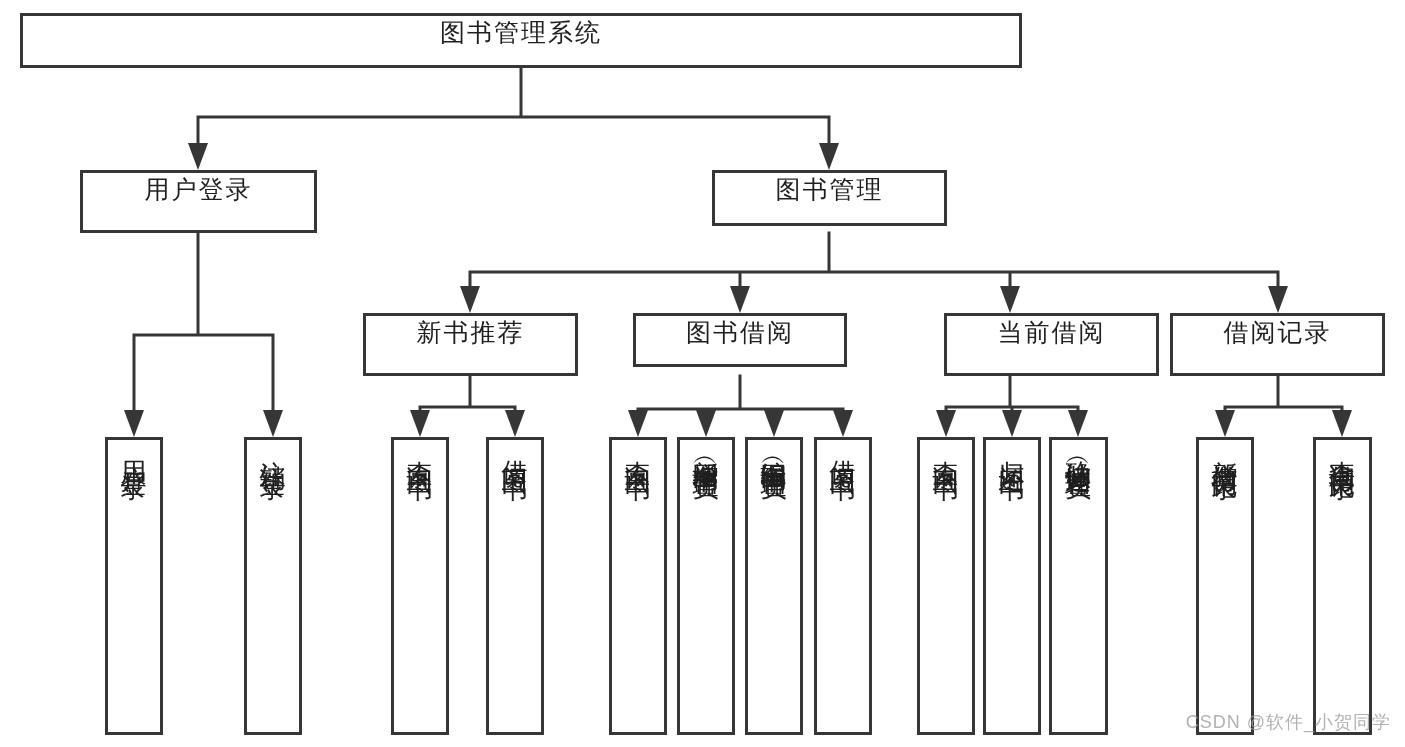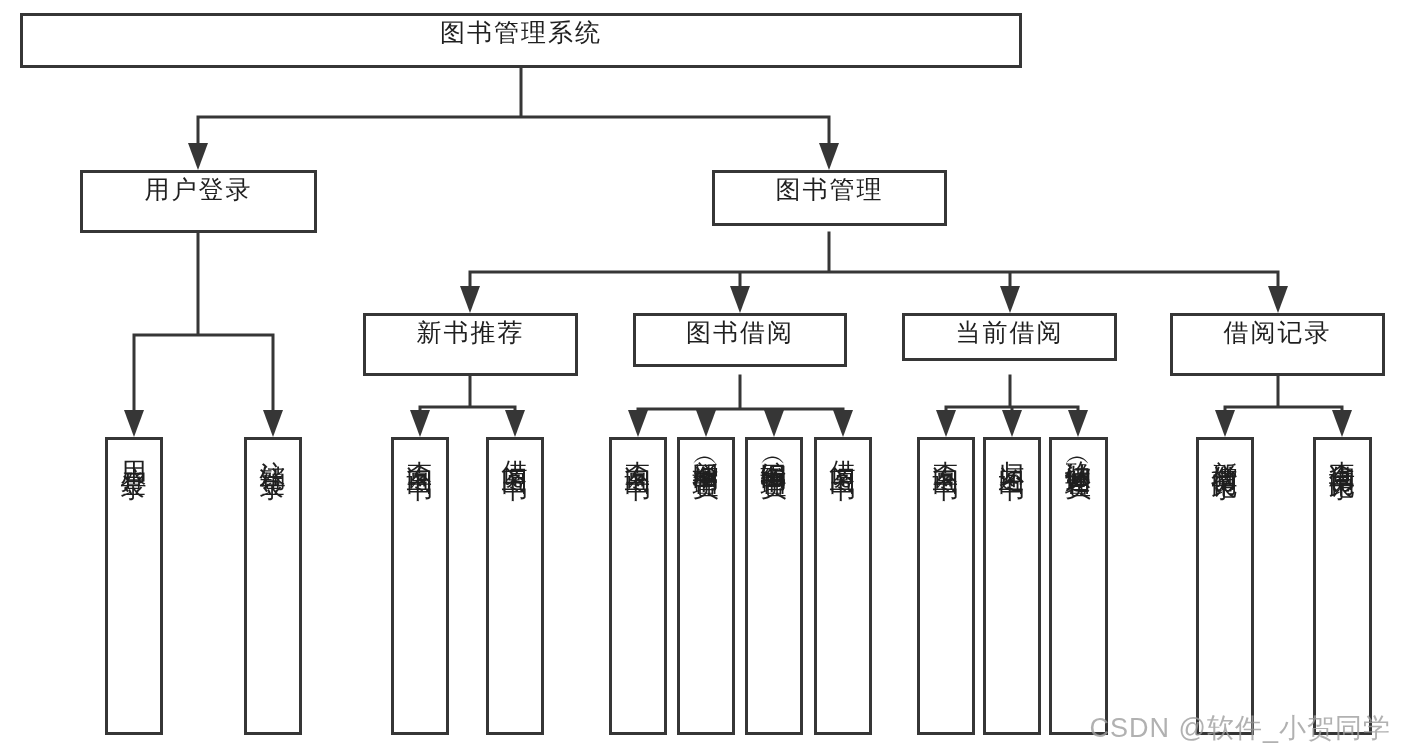--- a/index.html
+++ b/index.html
@@ -12,21 +12,21 @@
     position:absolute;box-sizing:border-box;border:3px solid #363636;background:#ffffff;
     display:flex;align-items:flex-start;justify-content:center;z-index:2;
   }
   .hlabel{font-size:25px;letter-spacing:2px;color:#1f1f1f;white-space:nowrap;}
   .vlabel{
     writing-mode:vertical-rl;text-orientation:mixed;
     font-size:26px;letter-spacing:5px;color:#1f1f1f;line-height:1;white-space:nowrap;
   }
   .watermark{
     position:absolute;right:14px;top:710px;z-index:5;
-    font-size:27px;letter-spacing:1px;color:#9e9e9e;opacity:0.8;white-space:nowrap;
+    font-size:18px;letter-spacing:1px;color:#9e9e9e;opacity:0.8;white-space:nowrap;
   }
 </style>
 </head>
 <body>
 
 <div class="canvas">
 
   <svg class="connectors" width="1405" height="747" viewBox="0 0 1405 747">
     <path d="M521 68 V117 M198 117 H829 M198 117 V146 M829 117 V146
              M198 233 V335 M134 335 H273 M134 335 V412 M273 335 V412
@@ -68,21 +68,21 @@
   <div class="box" style="left:712px;top:170px;width:235px;height:56px">
     <span class="hlabel">图书管理</span>
   </div>
 
   <div class="box" style="left:363px;top:313px;width:215px;height:63px">
     <span class="hlabel">新书推荐</span>
   </div>
   <div class="box" style="left:633px;top:313px;width:214px;height:54px">
     <span class="hlabel">图书借阅</span>
   </div>
-  <div class="box" style="left:902px;top:313px;width:215px;height:48px">
+  <div class="box" style="left:944px;top:313px;width:215px;height:63px">
     <span class="hlabel">当前借阅</span>
   </div>
   <div class="box" style="left:1170px;top:313px;width:215px;height:63px">
     <span class="hlabel">借阅记录</span>
   </div>
 
   <div class="box" style="left:105px;top:437px;width:58px;height:298px">
     <span class="vlabel">用户登录</span>
   </div>
   <div class="box" style="left:244px;top:437px;width:58px;height:298px">

